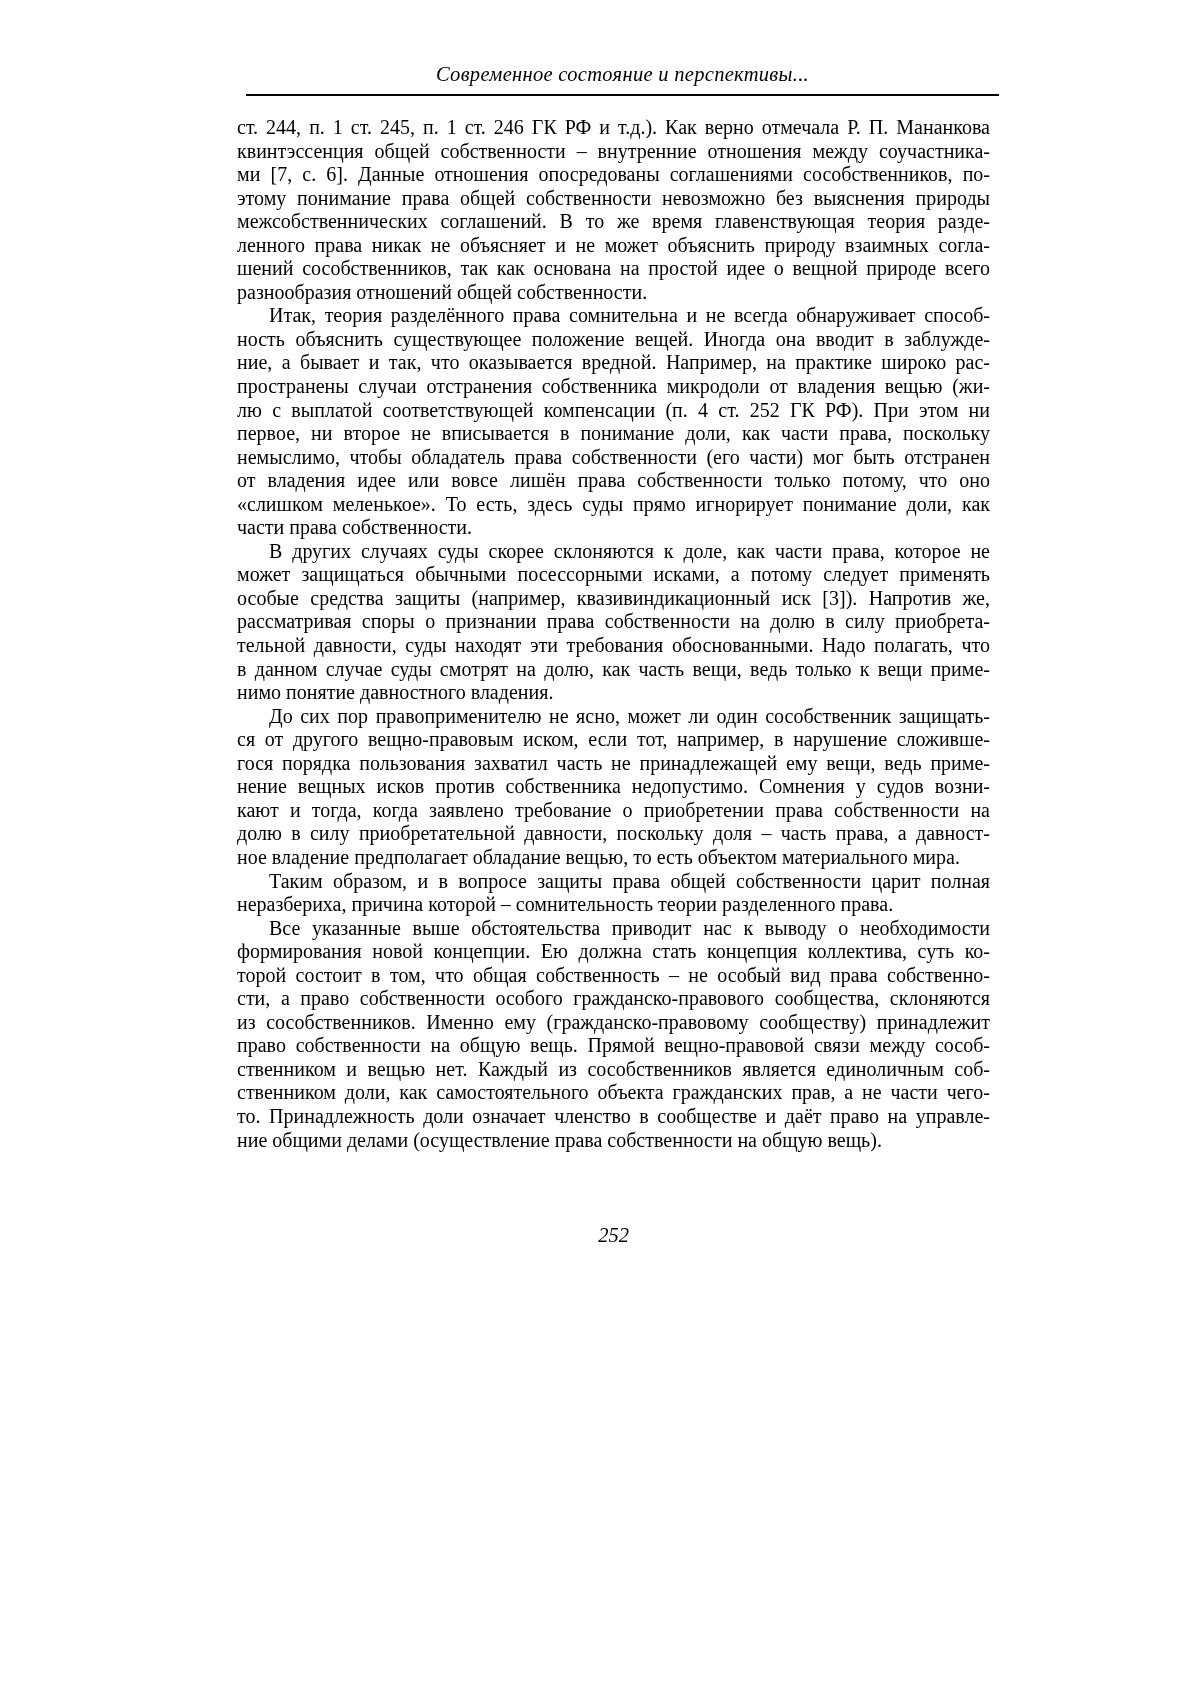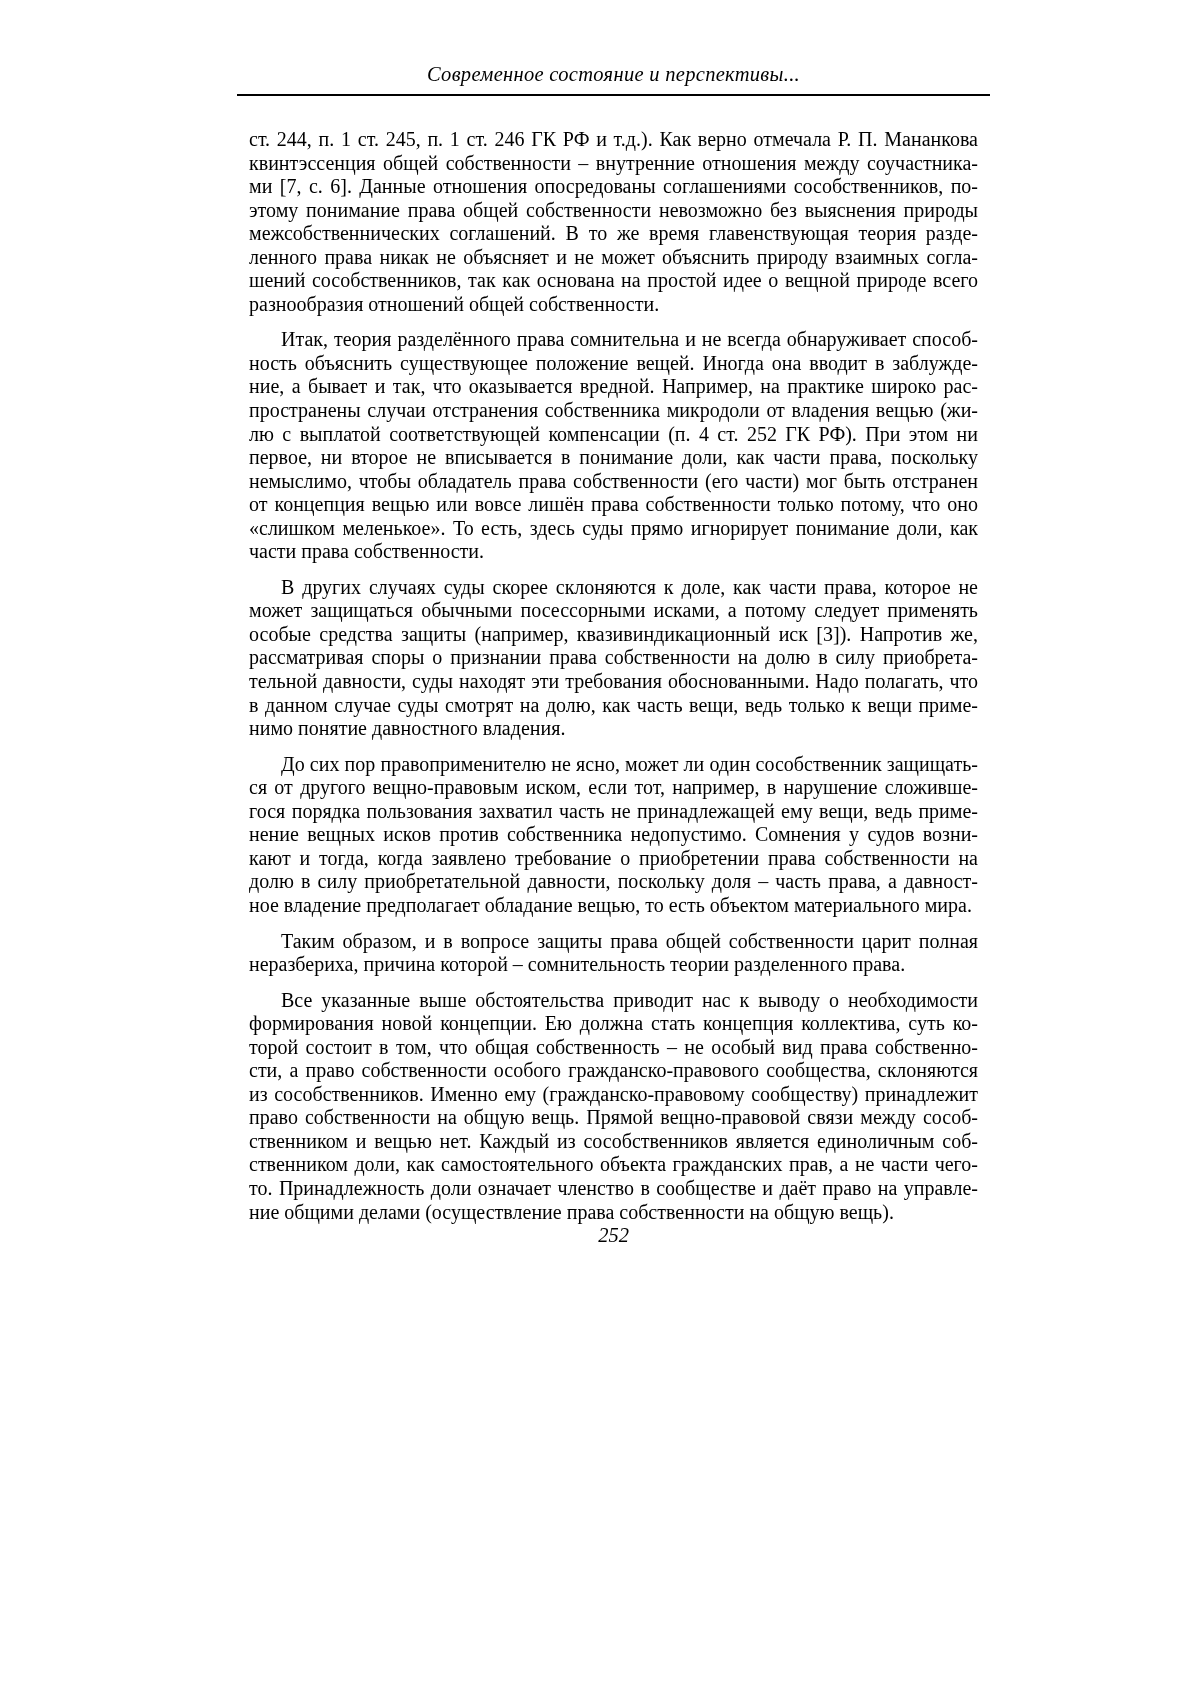--- a/index.html
+++ b/index.html
@@ -11,42 +11,42 @@
     position: relative;
     width: 1200px;
     height: 1697px;
     background: #ffffff;
     color: #000000;
     font-family: "Liberation Serif", "DejaVu Serif", serif;
     overflow: hidden;
   }
   .running-header {
     position: absolute;
-    left: 237px;
+    left: 246px;
     top: 62px;
     width: 753px;
     border-bottom: 2px solid #000;
     padding-bottom: 8px;
   }
   .running-header-title {
     text-align: center;
     font-style: italic;
     font-size: 20.5px;
     line-height: 24px;
     letter-spacing: 0.3px;
   }
   .body-text {
     position: absolute;
     left: 237px;
     top: 116px;
     width: 753px;
     font-size: 20px;
   }
   .paragraph {
-    margin: 12px;
+    margin: 0;
   }
   .line {
     line-height: 23.55px;
     text-align: justify;
     text-align-last: justify;
     white-space: normal;
   }
   .line.last {
     text-align-last: left;
   }
@@ -83,21 +83,21 @@
         <div class="line last">разнообразия отношений общей собственности.</div>
       </div>
       <div class="paragraph indent">
         <div class="line">Итак, теория разделённого права сомнительна и не всегда обнаруживает способ-</div>
         <div class="line">ность объяснить существующее положение вещей. Иногда она вводит в заблужде-</div>
         <div class="line">ние, а бывает и так, что оказывается вредной. Например, на практике широко рас-</div>
         <div class="line">пространены случаи отстранения собственника микродоли от владения вещью (жи-</div>
         <div class="line">лю с выплатой соответствующей компенсации (п. 4 ст. 252 ГК РФ). При этом ни</div>
         <div class="line">первое, ни второе не вписывается в понимание доли, как части права, поскольку</div>
         <div class="line">немыслимо, чтобы обладатель права собственности (его части) мог быть отстранен</div>
-        <div class="line">от концепция вещью или вовсе лишён права собственности только потому, что оно</div>
+        <div class="line">от владения идее или вовсе лишён права собственности только потому, что оно</div>
         <div class="line">«слишком меленькое». То есть, здесь суды прямо игнорирует понимание доли, как</div>
         <div class="line last">части права собственности.</div>
       </div>
       <div class="paragraph indent">
         <div class="line">В других случаях суды скорее склоняются к доле, как части права, которое не</div>
         <div class="line">может защищаться обычными посессорными исками, а потому следует применять</div>
         <div class="line">особые средства защиты (например, квазивиндикационный иск [3]). Напротив же,</div>
         <div class="line">рассматривая споры о признании права собственности на долю в силу приобрета-</div>
         <div class="line">тельной давности, суды находят эти требования обоснованными. Надо полагать, что</div>
         <div class="line">в данном случае суды смотрят на долю, как часть вещи, ведь только к вещи приме-</div>

